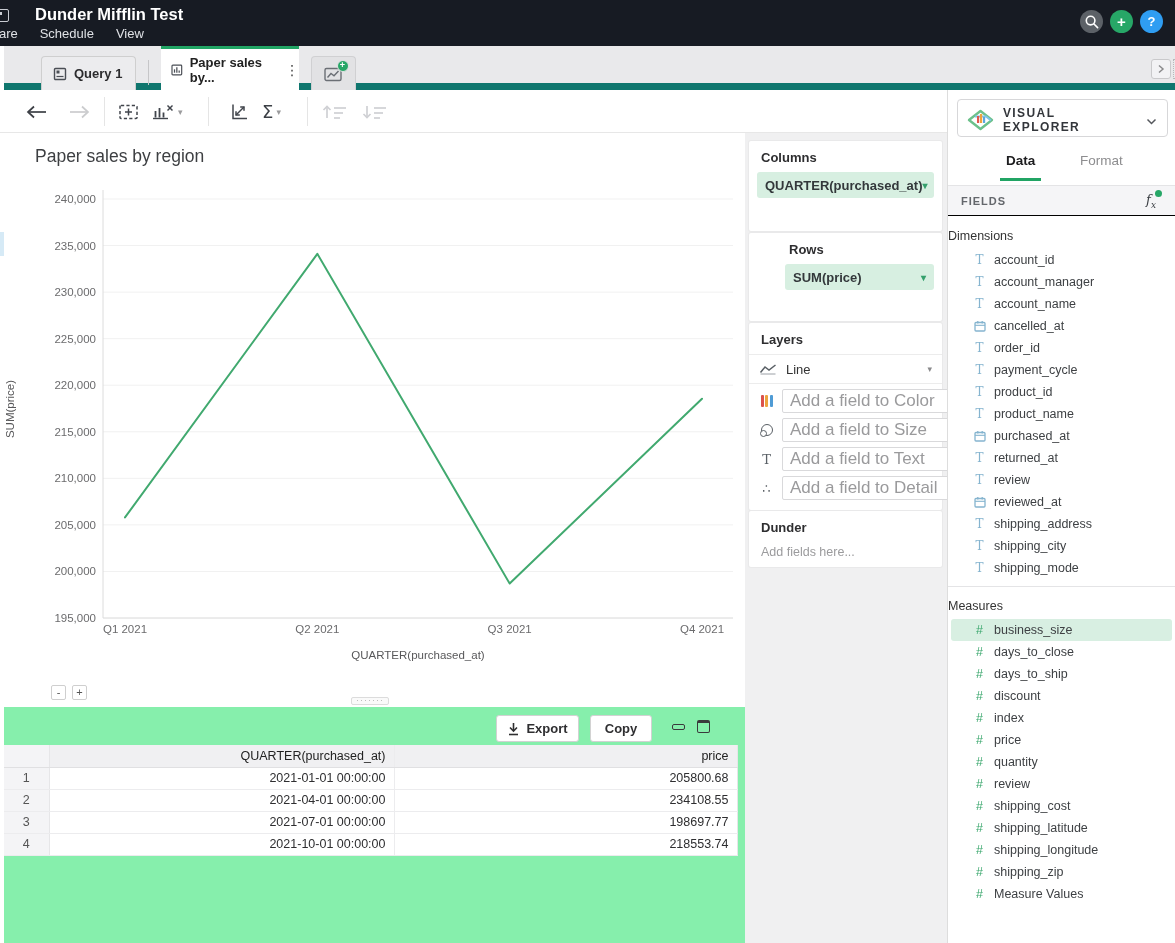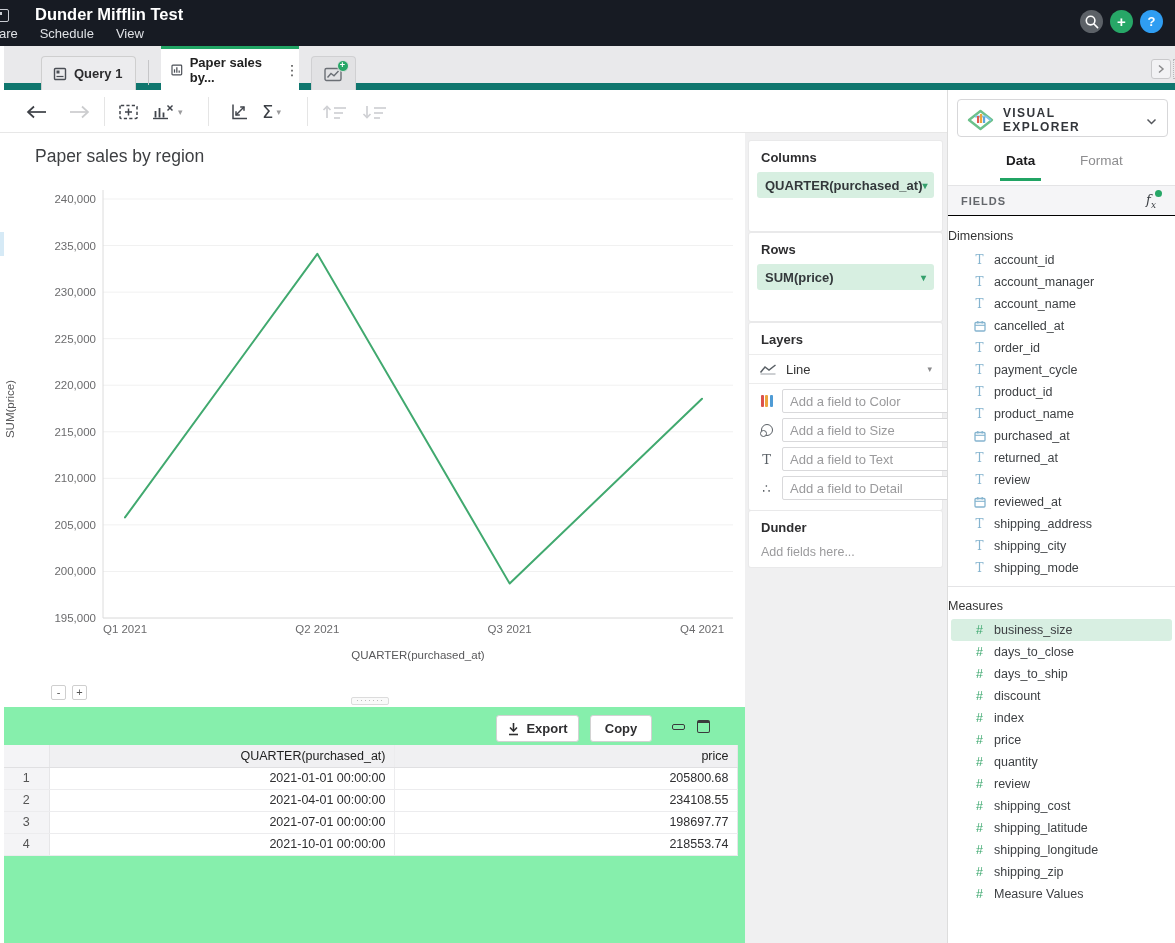--- a/index.html
+++ b/index.html
@@ -60,27 +60,27 @@
   table.res td.c1, table.res th.c1 { width:345px; border-right:1px solid #ececee; }
   table.res td.c2, table.res th.c2 { width:343px; border-right:1px solid #e6e6e8; }
 
   
   .shelves { position:absolute; left:745px; top:133px; width:202px; height:911px; background:#f0f0f1; }
   .card { position:absolute; left:4px; width:193px; background:#fff; border-radius:2px; box-shadow:0 0 0 1px #e9e9ea; }
   .card-label { padding:9px 12px 4px; font-size:13px; font-weight:700; color:#2e2e30; }
   .pill { margin:3px 8px 0; height:26px; background:#d7efe1; border-radius:3px; display:flex; align-items:center; font-size:13px; font-weight:700; color:#33383b; padding:0 8px; }
   .pill .pill-caret { margin-left:auto; color:#35a06c; font-size:10px; }
   .card.columns { top:8px; height:90px; }
-  .card.rows { top:100px; height:88px; }
+  .card.rows { top:100px; height:88px;padding-left:28px; }
   .card.layers { top:190px; height:187px; }
   .layer-type { margin-top:3px; height:30px; border-top:1px solid #ececec; border-bottom:1px solid #ececec; display:flex; align-items:center; gap:9px; padding:0 10px; font-size:13px; color:#333; }
   .layer-type .lt-caret { margin-left:auto; color:#8a8a8c; font-size:9px; }
   .slot-row { display:flex; align-items:center; gap:7px; padding:0 8px 0 9px; margin-top:5px; }
   .slot-icon { width:17px; display:flex; justify-content:center; align-items:center; flex:none; }
-  .slot-input { flex:1; height:24px; border:1px solid #d9d9db; border-radius:2px; font-size:13px; color:#333; padding:0 7px; background:#fff; font-family:"Liberation Sans",sans-serif; }
+  .slot-input { flex:1; height:24px; border:1px solid #d9d9db; border-radius:2px; font-size:17px; color:#333; padding:0 7px; background:#fff; font-family:"Liberation Sans",sans-serif; }
   .slot-input::placeholder { color:#9a9a9c; }
   .color-bars { display:flex; gap:1.5px; }
   .color-bars i { width:3px; height:12px; border-radius:1px; }
   .size-icon { position:relative; width:13px; height:13px; }
   .size-icon::before { content:""; position:absolute; right:0; top:0; width:10px; height:10px; border:1.4px solid #5a6066; border-radius:50%; }
   .size-icon::after { content:""; position:absolute; left:0; bottom:0; width:5px; height:5px; border:1.4px solid #5a6066; border-radius:50%; background:#fff; }
   .t-glyph { font-family:"DejaVu Serif",serif; font-size:13px; color:#5a6066; }
   .detail-glyph { font-size:13px; color:#5a6066; }
   .card.filters { top:378px; height:56px; }
   .filters-placeholder { padding:6px 12px; font-size:12.5px; color:#9b9b9d; }

